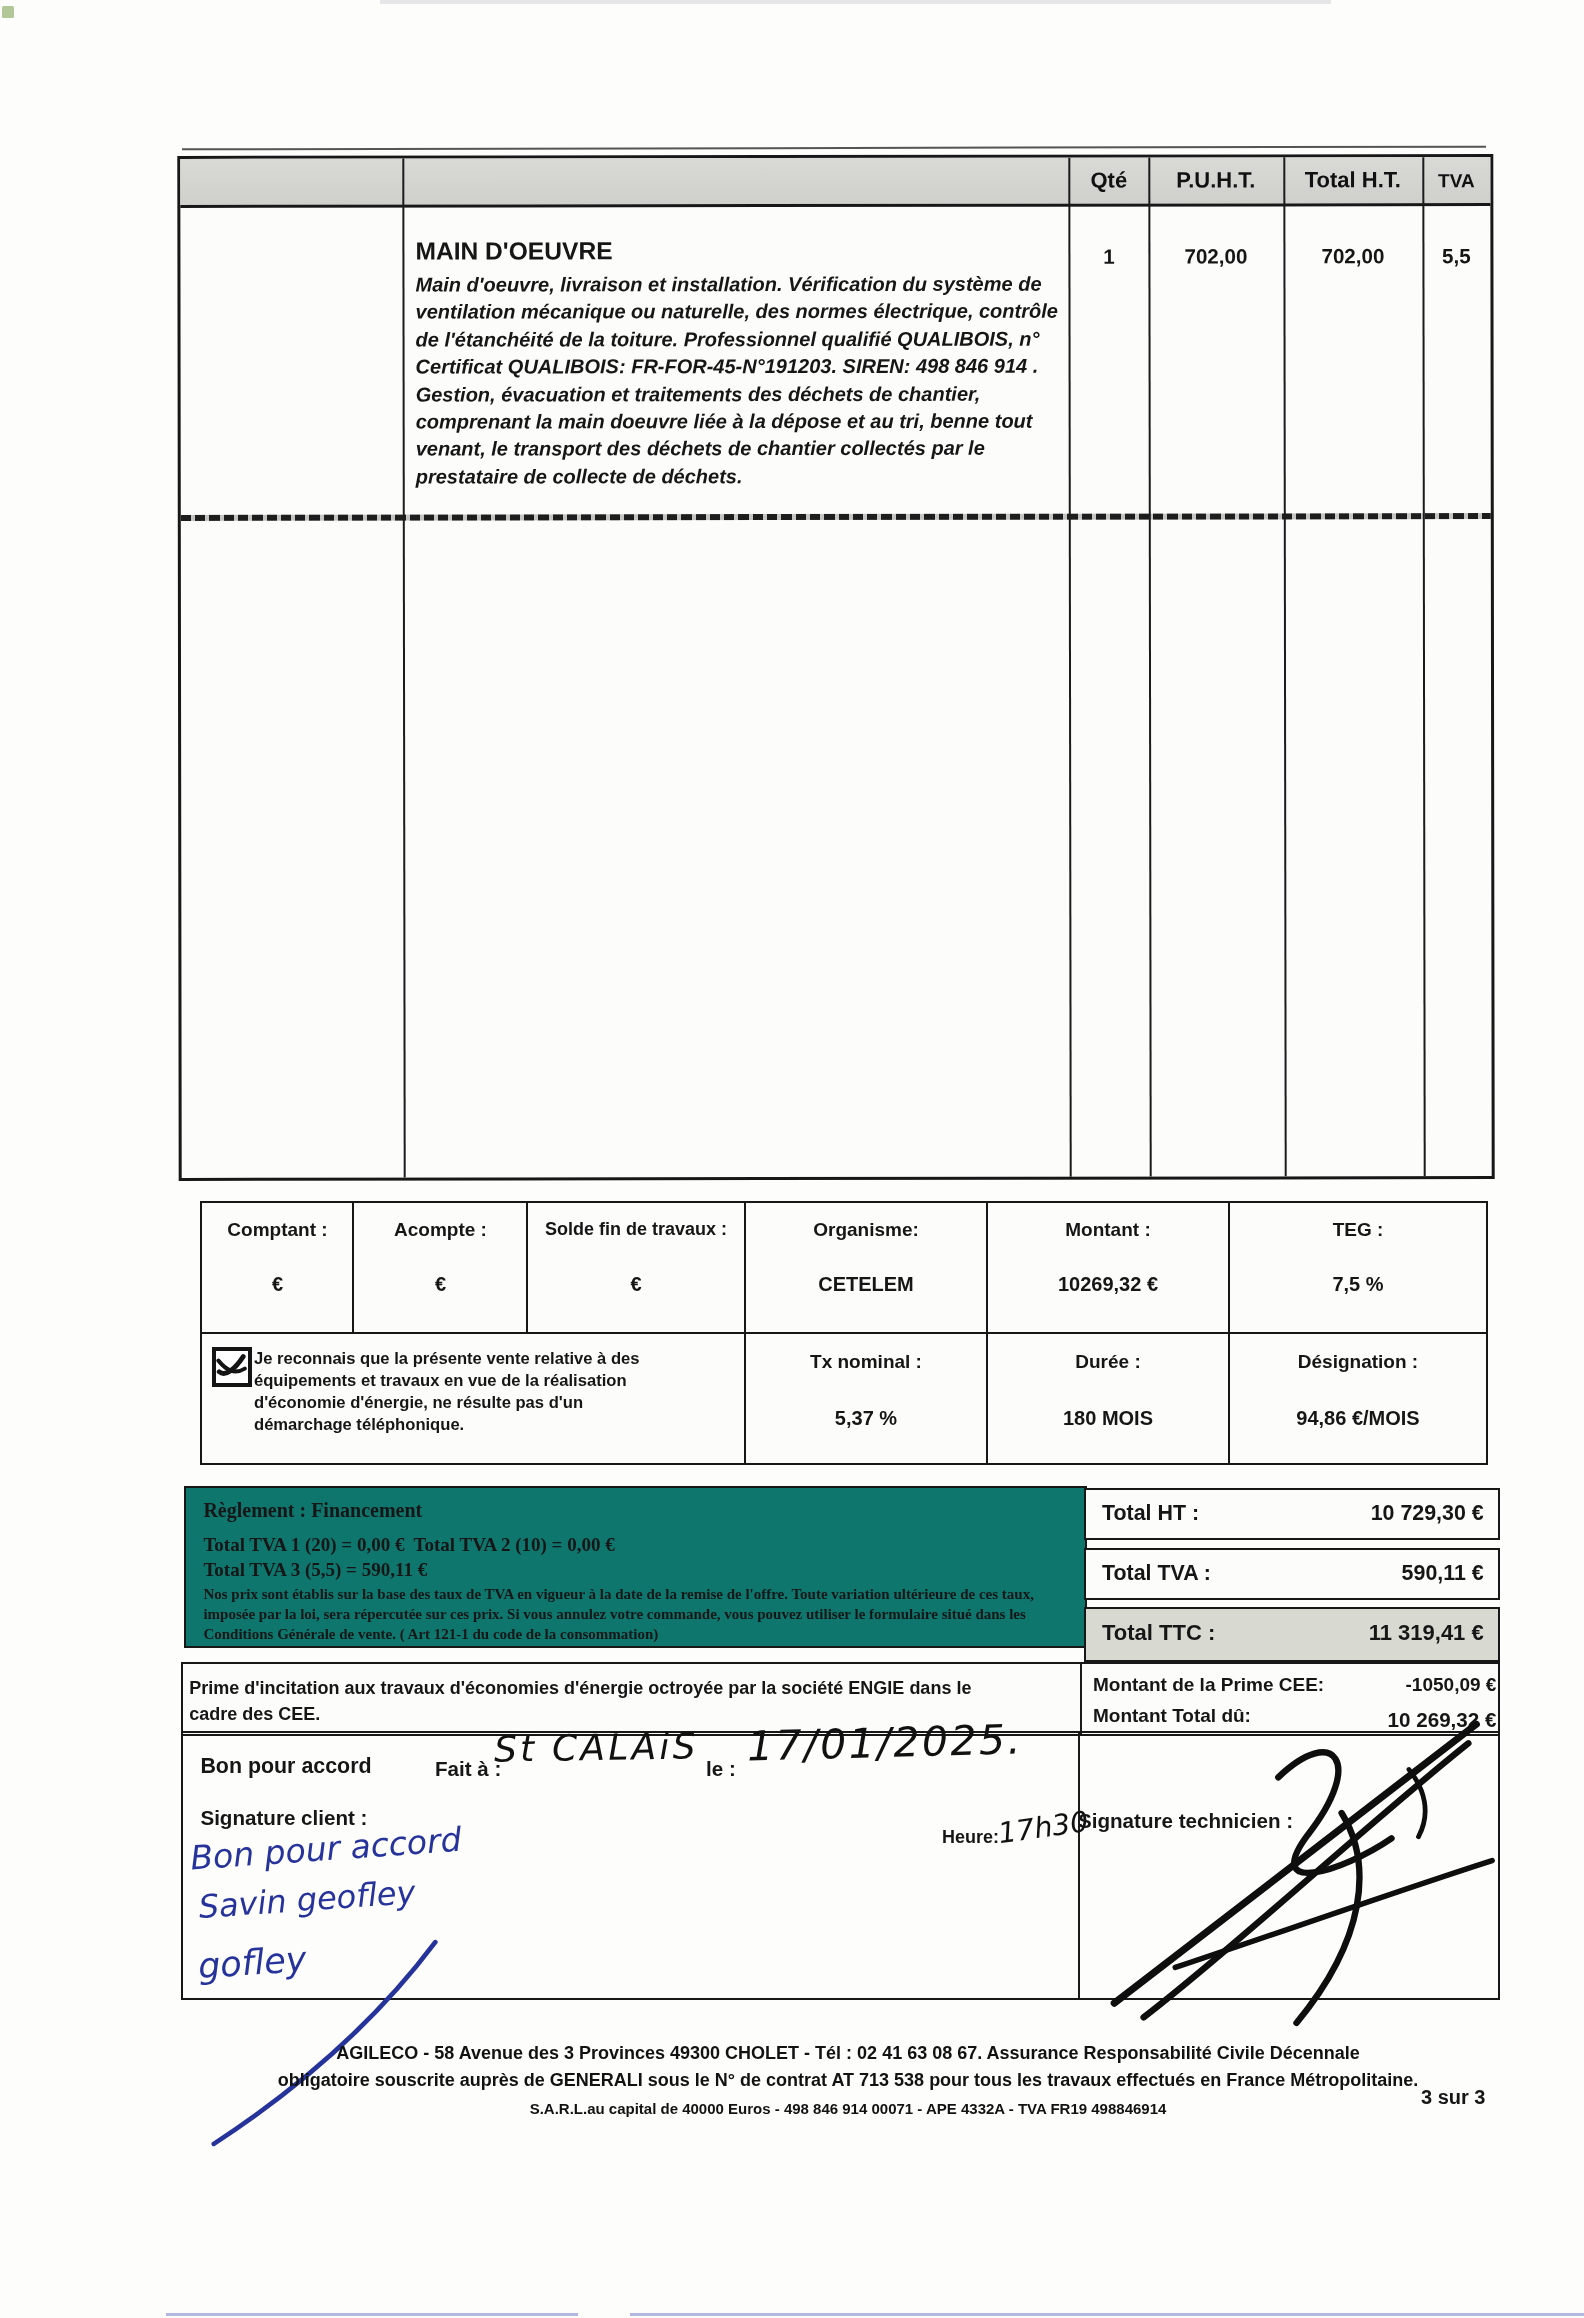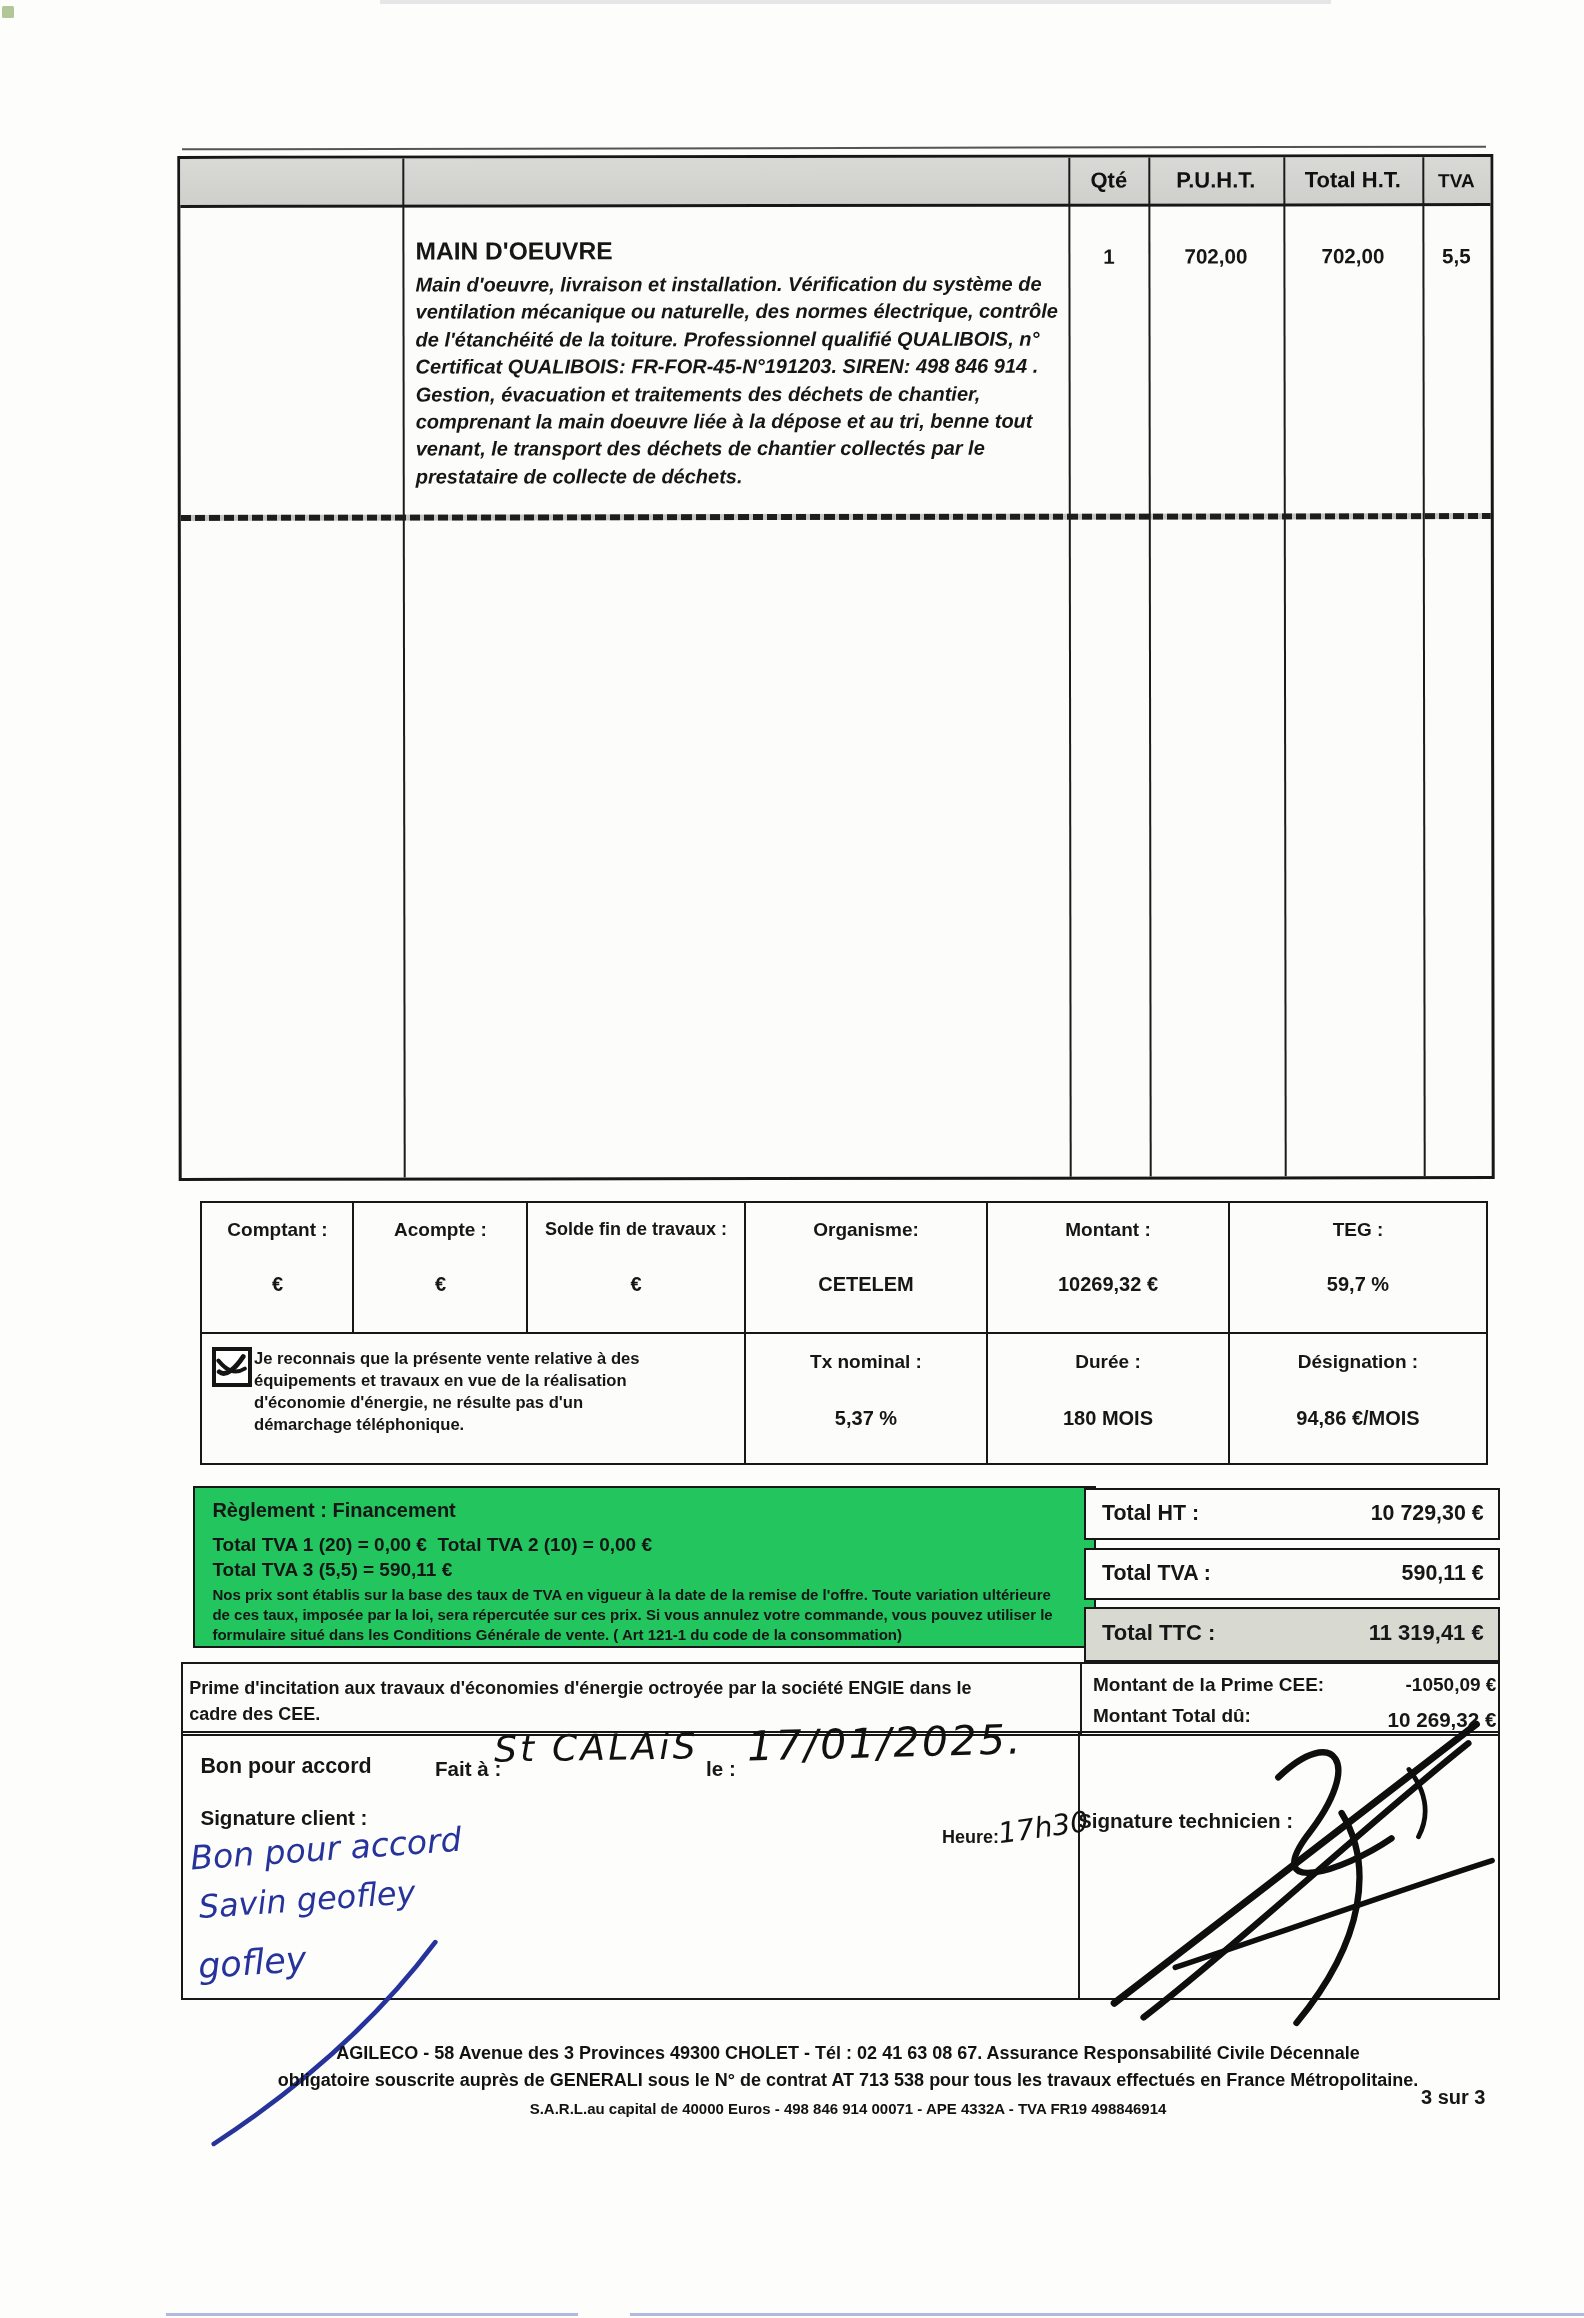--- a/index.html
+++ b/index.html
@@ -24,21 +24,21 @@
 
   
   .pay-table{left:200px;top:1201px;width:1288px;height:261px;padding-left:7px;}
   .pcell{position:absolute;border:2.4px solid #171717;background:#fcfcfb;box-sizing:border-box;}
   .plabel{position:absolute;width:100%;text-align:center;font-size:19px;font-weight:bold;}
   .pvalue{position:absolute;width:100%;text-align:center;font-size:20px;font-weight:bold;}
   .attest{position:absolute;left:52px;top:14.3px;width:420px;font-size:16.6px;font-weight:bold;line-height:1.32;}
   .checkbox{position:absolute;left:9.5px;top:12.7px;width:32px;height:32px;border:4px solid #141414;background:#fff;}
 
   
-  .reg-box{left:193px;top:1486px;width:899px;height:158px;border:2.4px solid #171717;background:#22c55e;}
+  .reg-box{left:184px;top:1486px;width:899px;height:158px;border:2.4px solid #171717;background:#0f766e;font-family:Liberation Serif, serif;}
   .reg-title{position:absolute;left:17.4px;top:11px;font-size:20px;font-weight:bold;}
   .reg-tva{position:absolute;left:17.4px;font-size:19px;font-weight:bold;}
   .reg-notice{position:absolute;left:17.4px;top:97px;width:860px;font-size:15px;font-weight:bold;line-height:1.33;}
   .tot-box{border:2.4px solid #171717;width:412px;height:48px;background:#fcfcfb;}
   .tot-label{position:absolute;left:16px;top:11px;font-size:21.4px;font-weight:bold;}
   .tot-value{position:absolute;right:14.3px;top:11px;font-size:21.4px;font-weight:bold;}
 
   
   .prime-box{left:181px;top:1662px;width:1315px;height:70px;border:2.4px solid #171717;background:#fcfcfb;}
   .sig-box{left:181px;top:1731px;width:1315px;height:265px;border:2.4px solid #171717;background:transparent;}
@@ -107,21 +107,21 @@
     <div class="pcell" style="left:544px;top:0;width:244px;height:133px;">
       <div class="plabel" style="top:16px;">Organisme:</div>
       <div class="pvalue" style="top:70px;">CETELEM</div>
     </div>
     <div class="pcell" style="left:786px;top:0;width:244px;height:133px;">
       <div class="plabel" style="top:16px;">Montant :</div>
       <div class="pvalue" style="top:70px;">10269,32 €</div>
     </div>
     <div class="pcell" style="left:1028px;top:0;width:260px;height:133px;">
       <div class="plabel" style="top:16px;">TEG :</div>
-      <div class="pvalue" style="top:70px;">59,7 %</div>
+      <div class="pvalue" style="top:70px;">7,5 %</div>
     </div>
 
     <div class="pcell" style="left:0;top:131px;width:547px;height:133px;">
       <div class="checkbox">
         <svg width="32" height="32" viewBox="0 0 40 40">
           <path d="M4 26 C 12 33, 24 22, 34 7" stroke="#141414" stroke-width="6" fill="none" stroke-linecap="round"></path>
           <path d="M3 12 C 13 24, 23 30, 36 22" stroke="#141414" stroke-width="5" fill="none" stroke-linecap="round"></path>
         </svg>
       </div>
       <div class="attest">Je reconnais que la présente vente relative à des équipements et travaux en vue de la réalisation d'économie d'énergie, ne résulte pas d'un démarchage téléphonique.</div>

